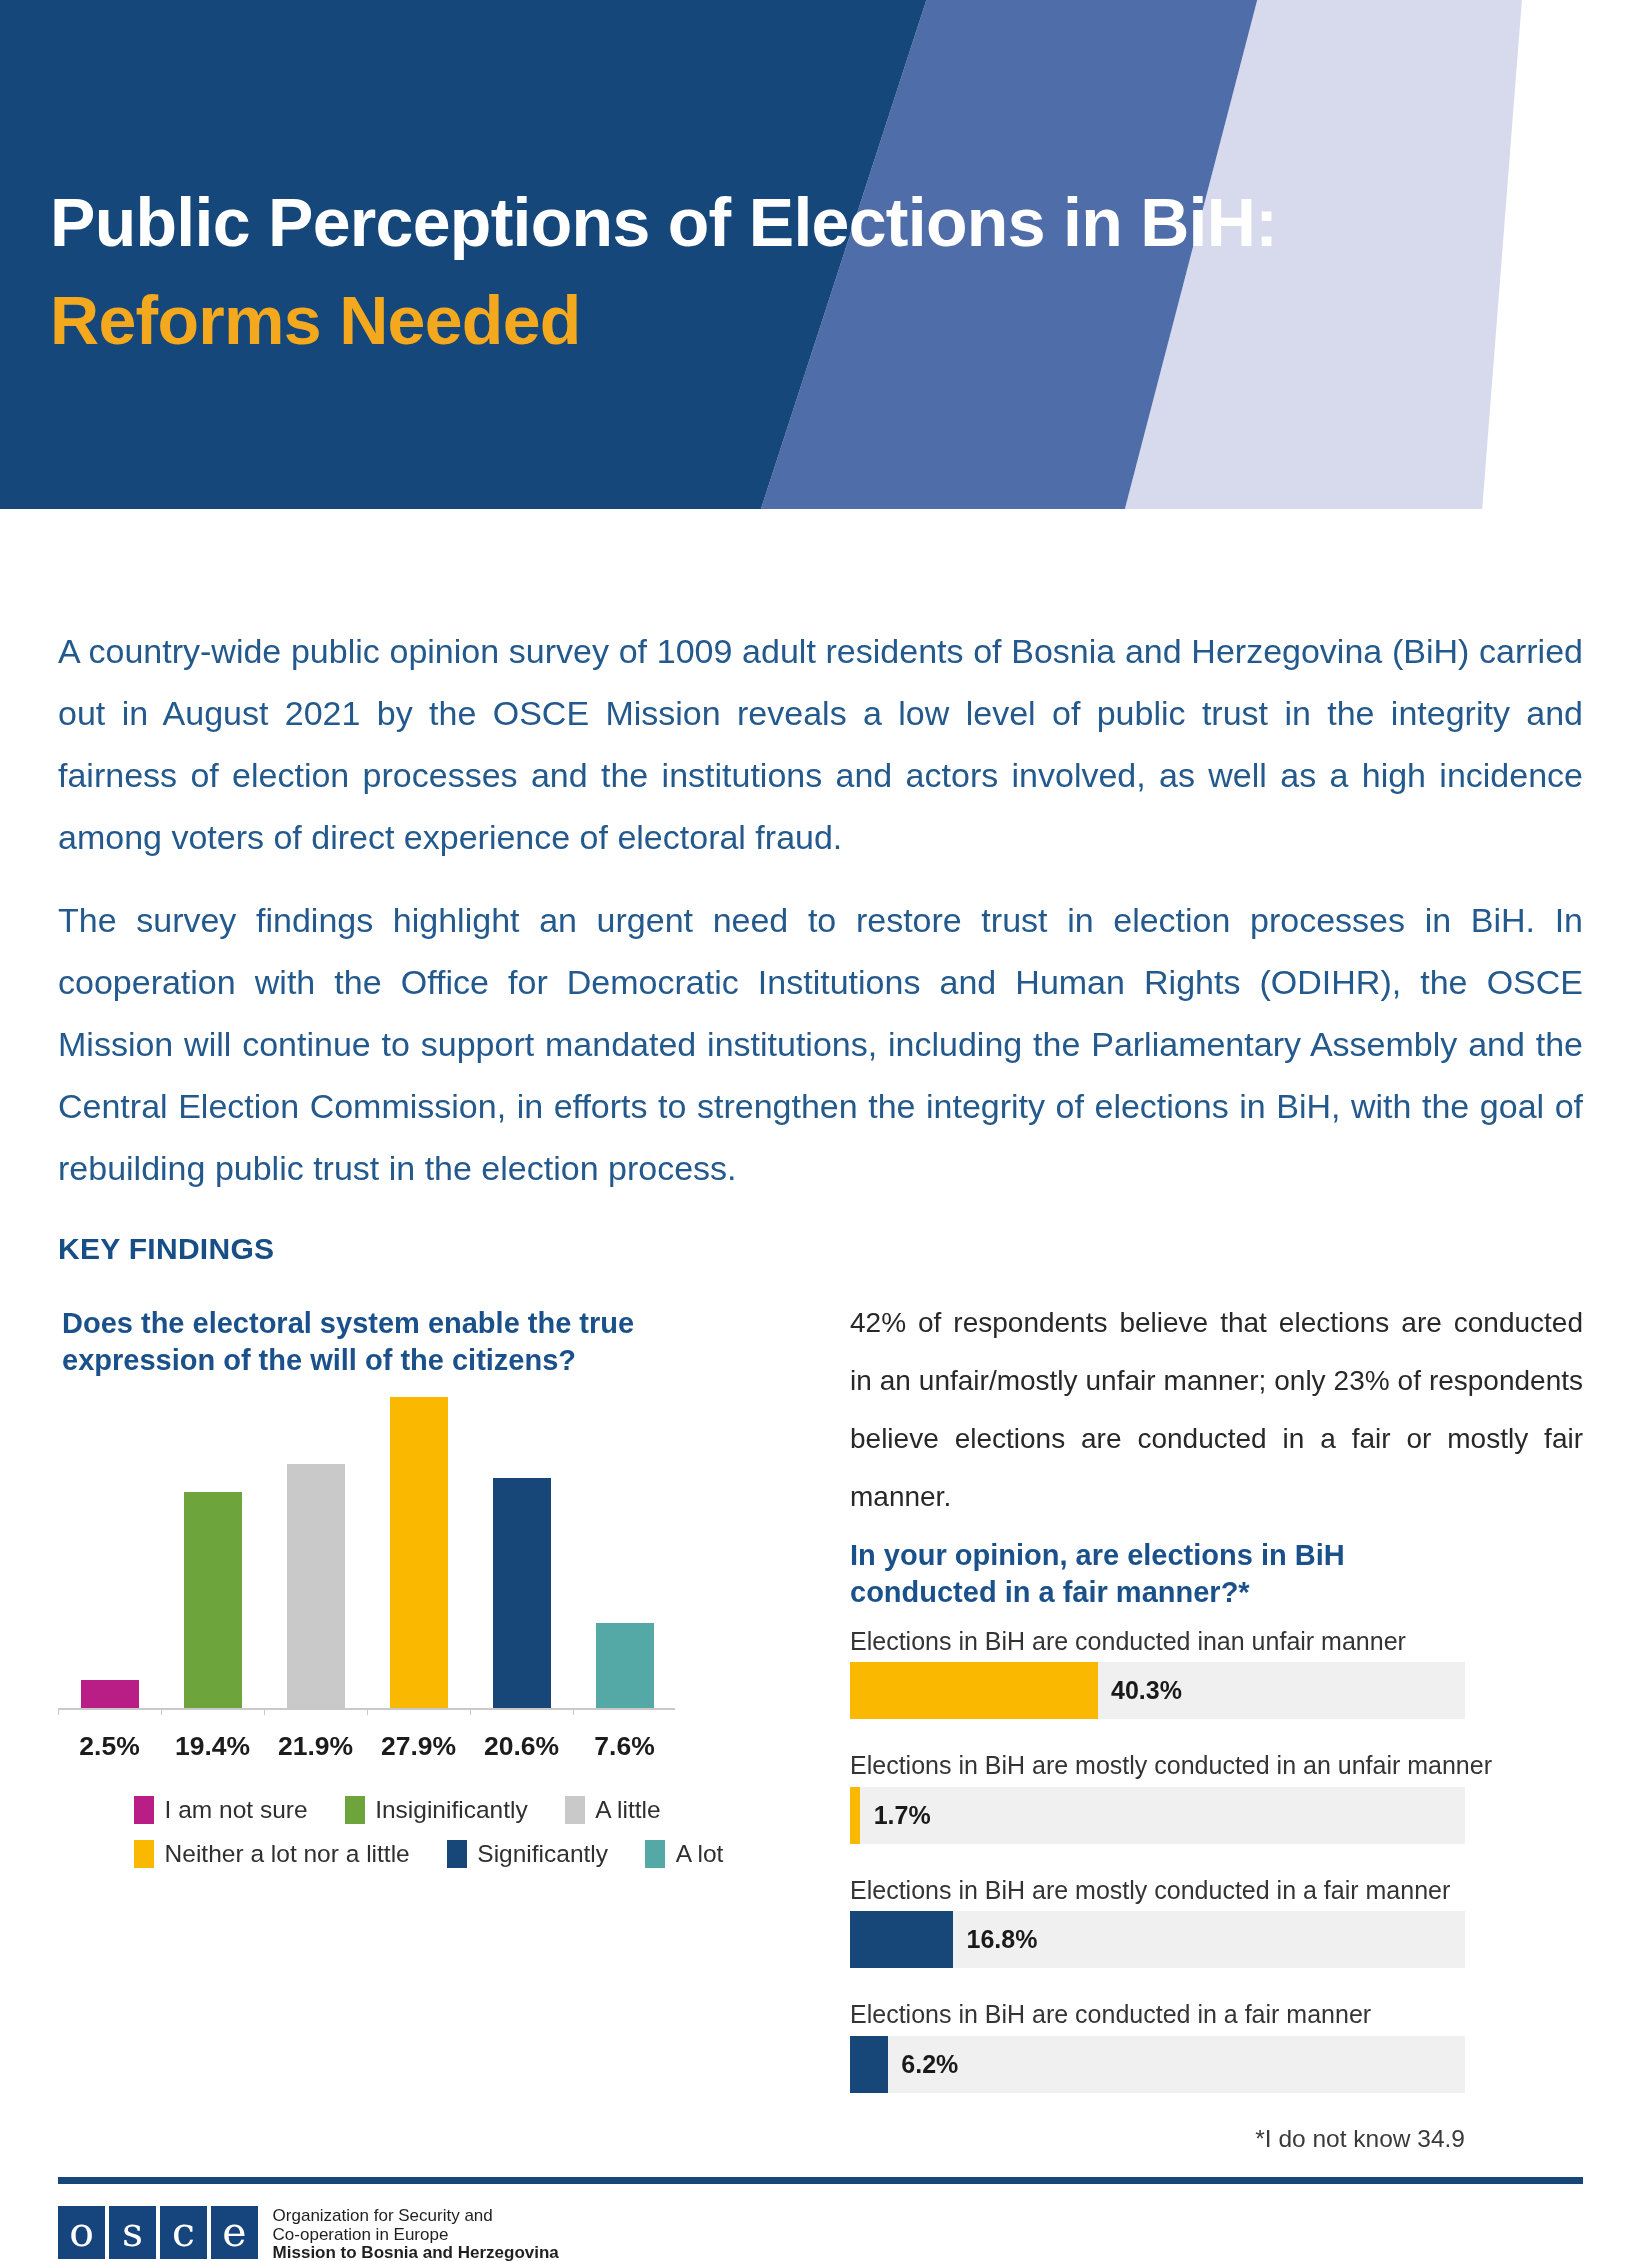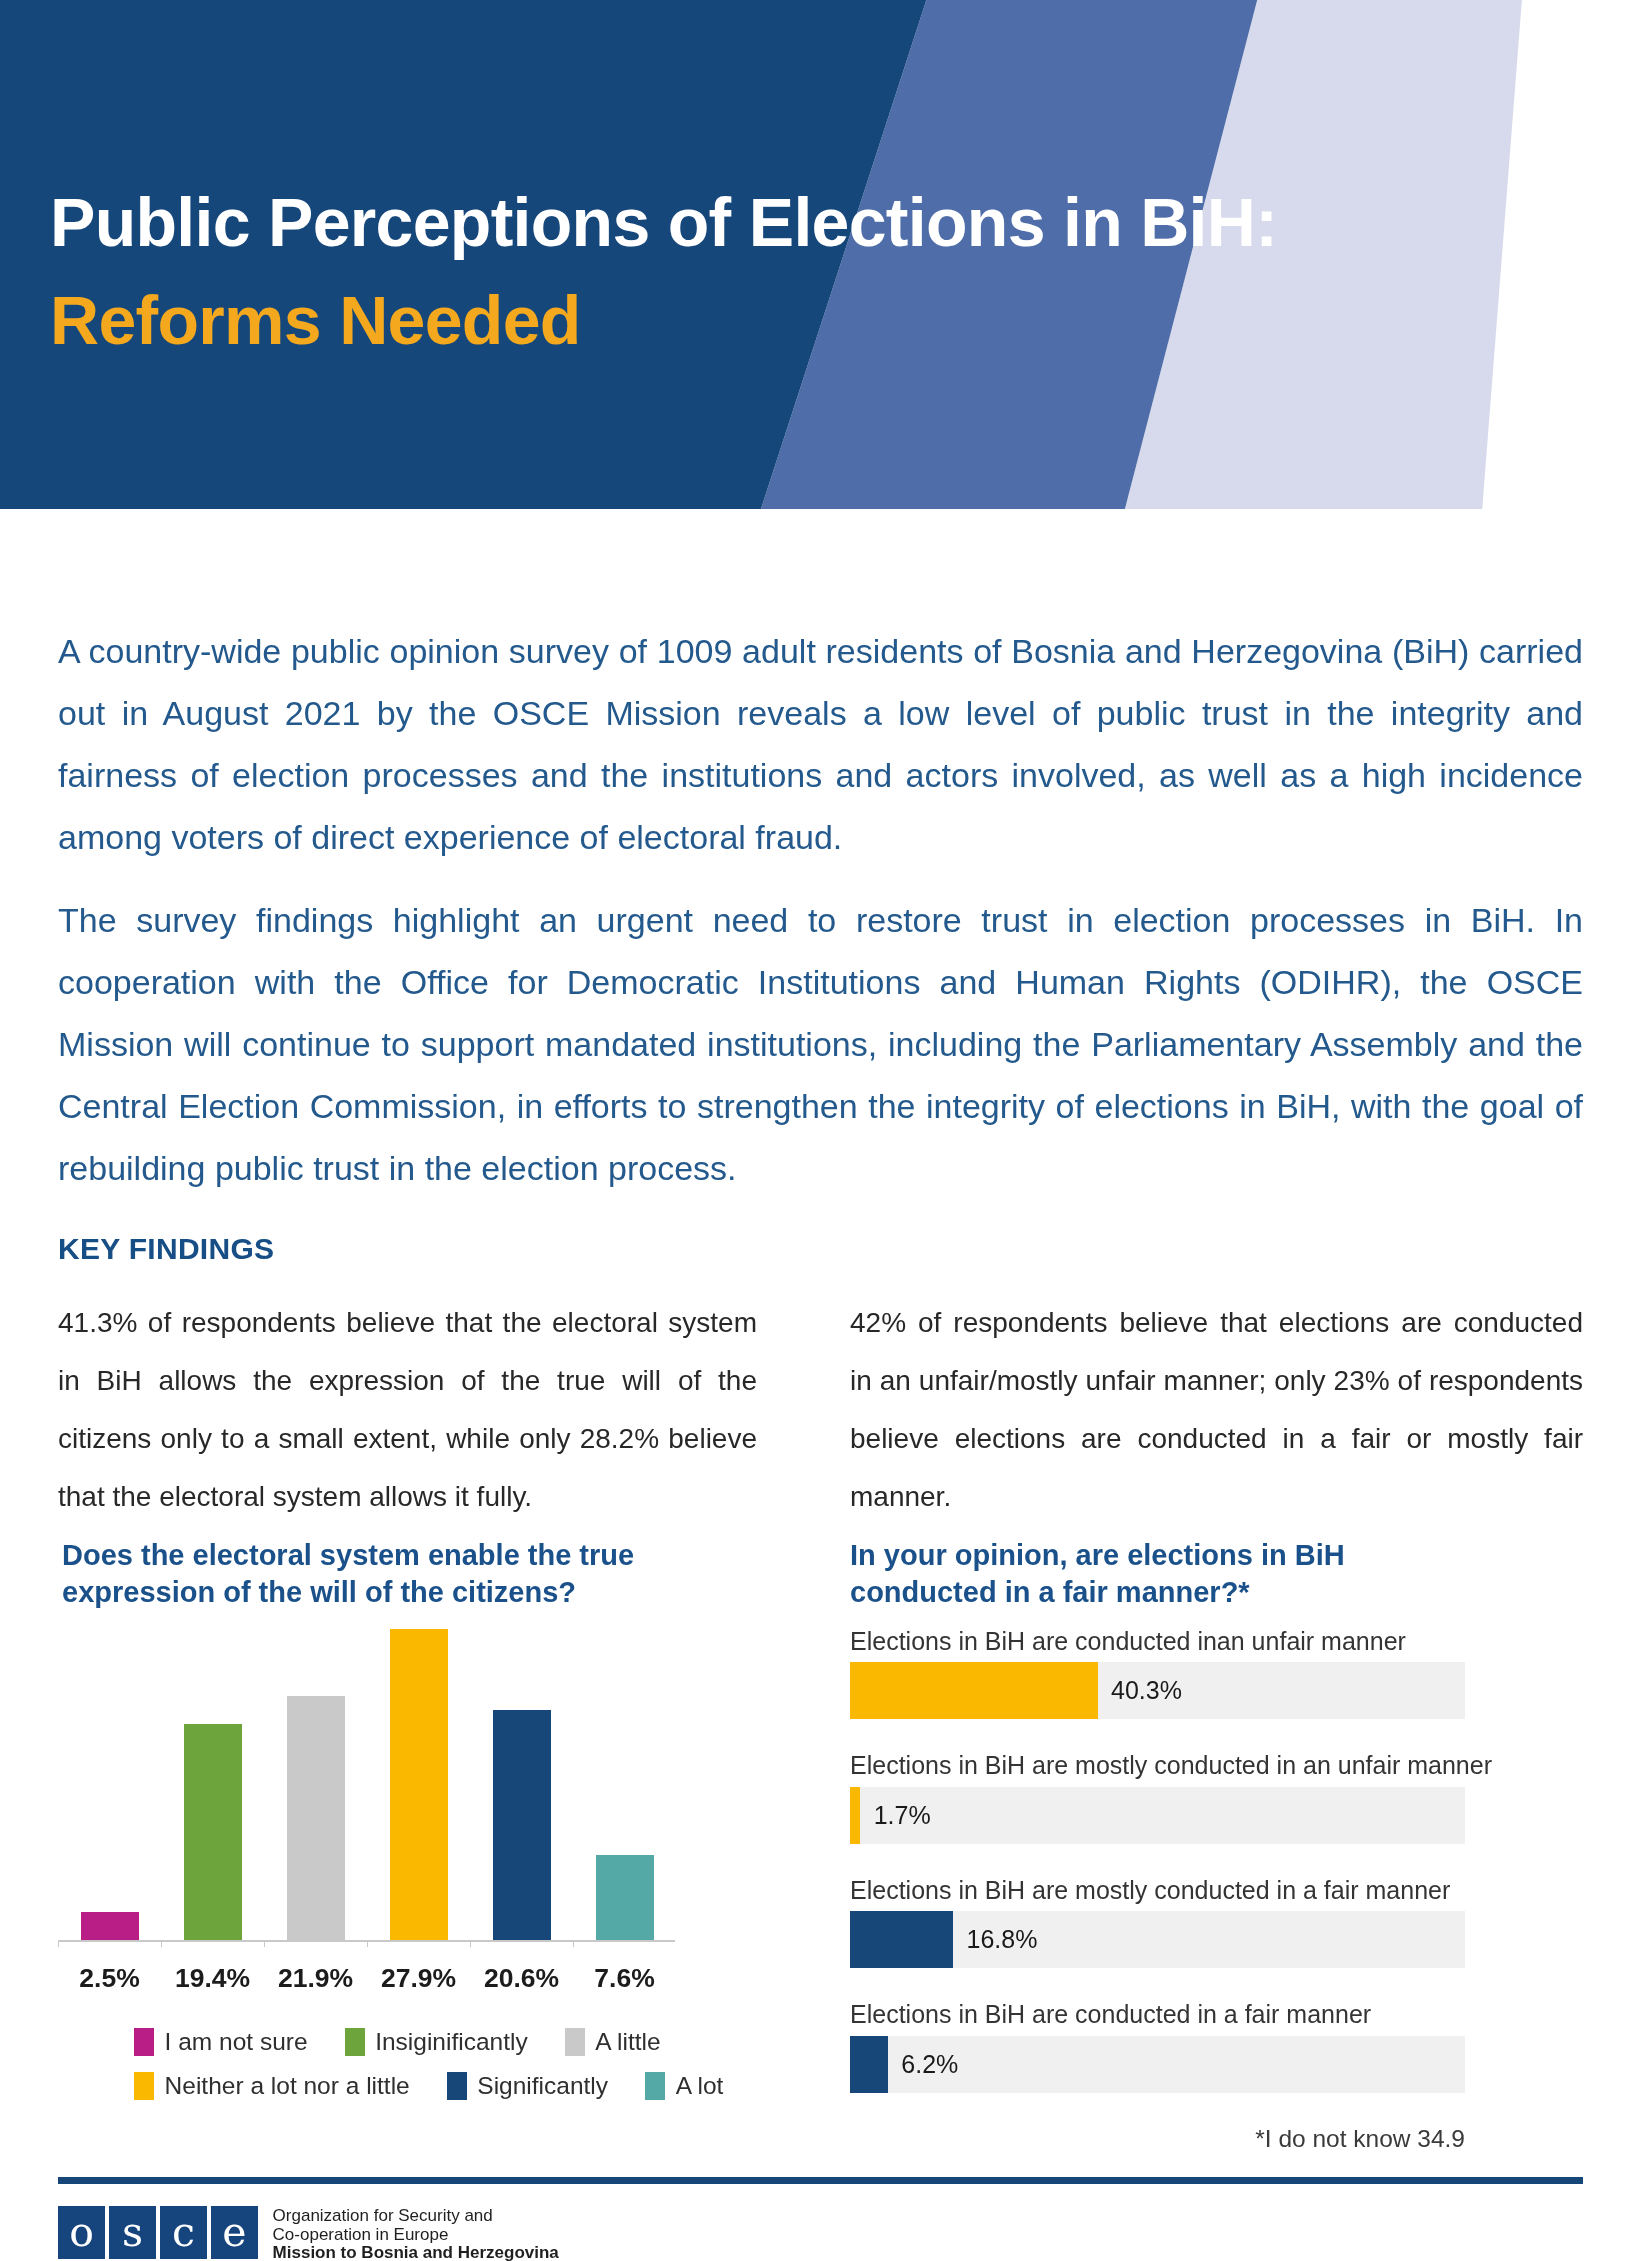--- a/index.html
+++ b/index.html
@@ -77,21 +77,21 @@
 
   
   .hchart { margin-top: 16px; width: 615px; }
   .hrow { margin-bottom: 32px; }
   .hrow-label { font-size: 25px; color: #343434; margin-bottom: 6.6px; white-space: nowrap; }
   .htrack {
     width: 615px; height: 57px; background: #f0f0f1;
     display: flex; align-items: center;
   }
   .hbar { height: 57px; flex: none; }
-  .hvalue { font-size: 25px; font-weight: normal; color: #1a1a1a; margin-left: 13.2px; white-space: nowrap; }
+  .hvalue { font-size: 25px; font-weight: bold; color: #1a1a1a; margin-left: 13.2px; white-space: nowrap; }
   .hfootnote { width: 615px; margin-top: 24px; text-align: right; font-size: 24.5px; color: #3a3a3a; }
 
   
   .footer-area { position: absolute; left: 58px; right: 58px; top: 2177px; }
   .divider { height: 6.6px; width: 100%; }
   .footer-row { display: flex; align-items: flex-start; margin-top: 22.5px; }
   .osce-logo { display: flex; }
   .osce-sq {
     width: 47px; height: 53px; margin-right: 4px;
     display: flex; align-items: center; justify-content: center;
@@ -125,21 +125,20 @@
   <div class="content">
 
     <p class="intro-para">A country-wide public opinion survey of 1009 adult residents of Bosnia and Herzegovina (BiH) carried out in August 2021 by the OSCE Mission reveals a low level of public trust in the integrity and fairness of election processes and the institutions and actors involved, as well as a high incidence among voters of direct experience of electoral fraud.</p>
     <p class="intro-para">The survey findings highlight an urgent need to restore trust in election processes in BiH. In cooperation with the Office for Democratic Institutions and Human Rights (ODIHR), the OSCE Mission will continue to support mandated institutions, including the Parliamentary Assembly and the Central Election Commission, in efforts to strengthen the integrity of elections in BiH, with the goal of rebuilding public trust in the election process.</p>
 
     <h2 class="kf-heading">KEY FINDINGS</h2>
 
     <div class="columns">
 
       <div class="col-left">
-        <p class="finding-text">41.3% of respondents believe that the electoral system in BiH allows the expression of the true will of the citizens only to a small extent, while only 28.2% believe that the electoral system allows it fully.</p>
         <h3 class="chart-question">Does the electoral system enable the true expression of the will of the citizens?</h3>
 
         <div class="vchart">
           <div class="vchart-plot">
             <div class="vslot">
               <div class="vbar" style="height: 28px; background: rgb(185, 30, 135);"></div>
             </div>
             <div class="vslot">
               <div class="vbar" style="height: 216px; background: rgb(110, 164, 60);"></div>
             </div>

